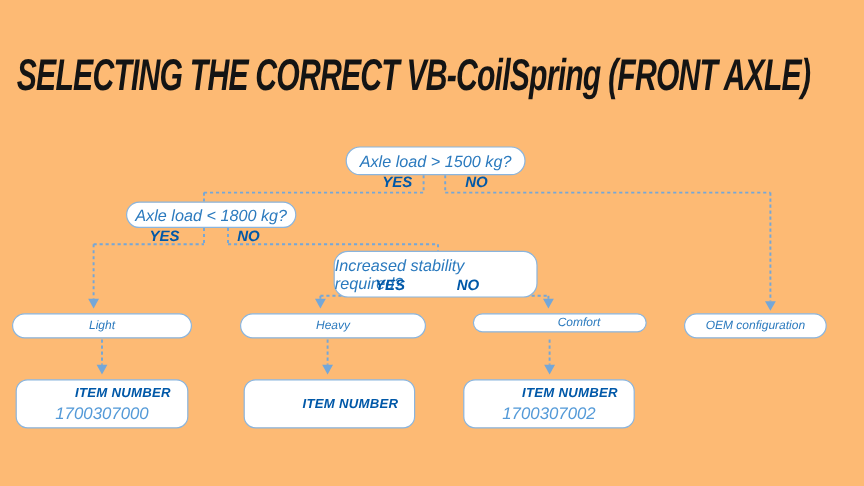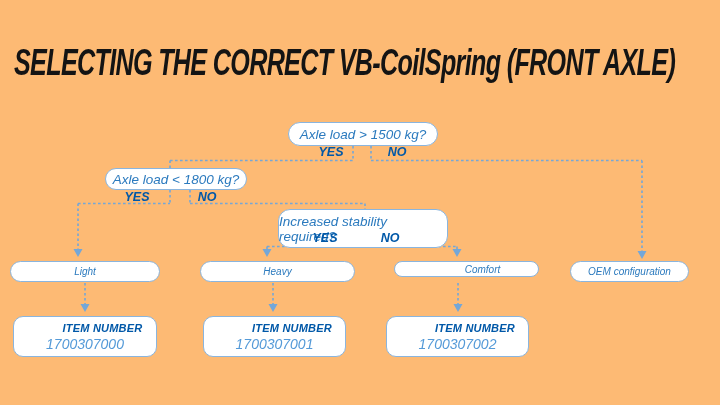--- a/index.html
+++ b/index.html
@@ -135,20 +135,19 @@
   <div class="pill result r-oem">
     <span>OEM configuration</span>
   </div>
 
   <div class="itembox i-light">
     <span class="ih">ITEM NUMBER</span>
     <span class="iv">1700307000</span>
   </div>
   <div class="itembox i-heavy">
     <span class="ih">ITEM NUMBER</span>
-    <span class="iv">1700307001</span>
   </div>
   <div class="itembox i-comfort">
     <span class="ih">ITEM NUMBER</span>
     <span class="iv">1700307002</span>
   </div>
 
 </div>
 
 </body></html>

